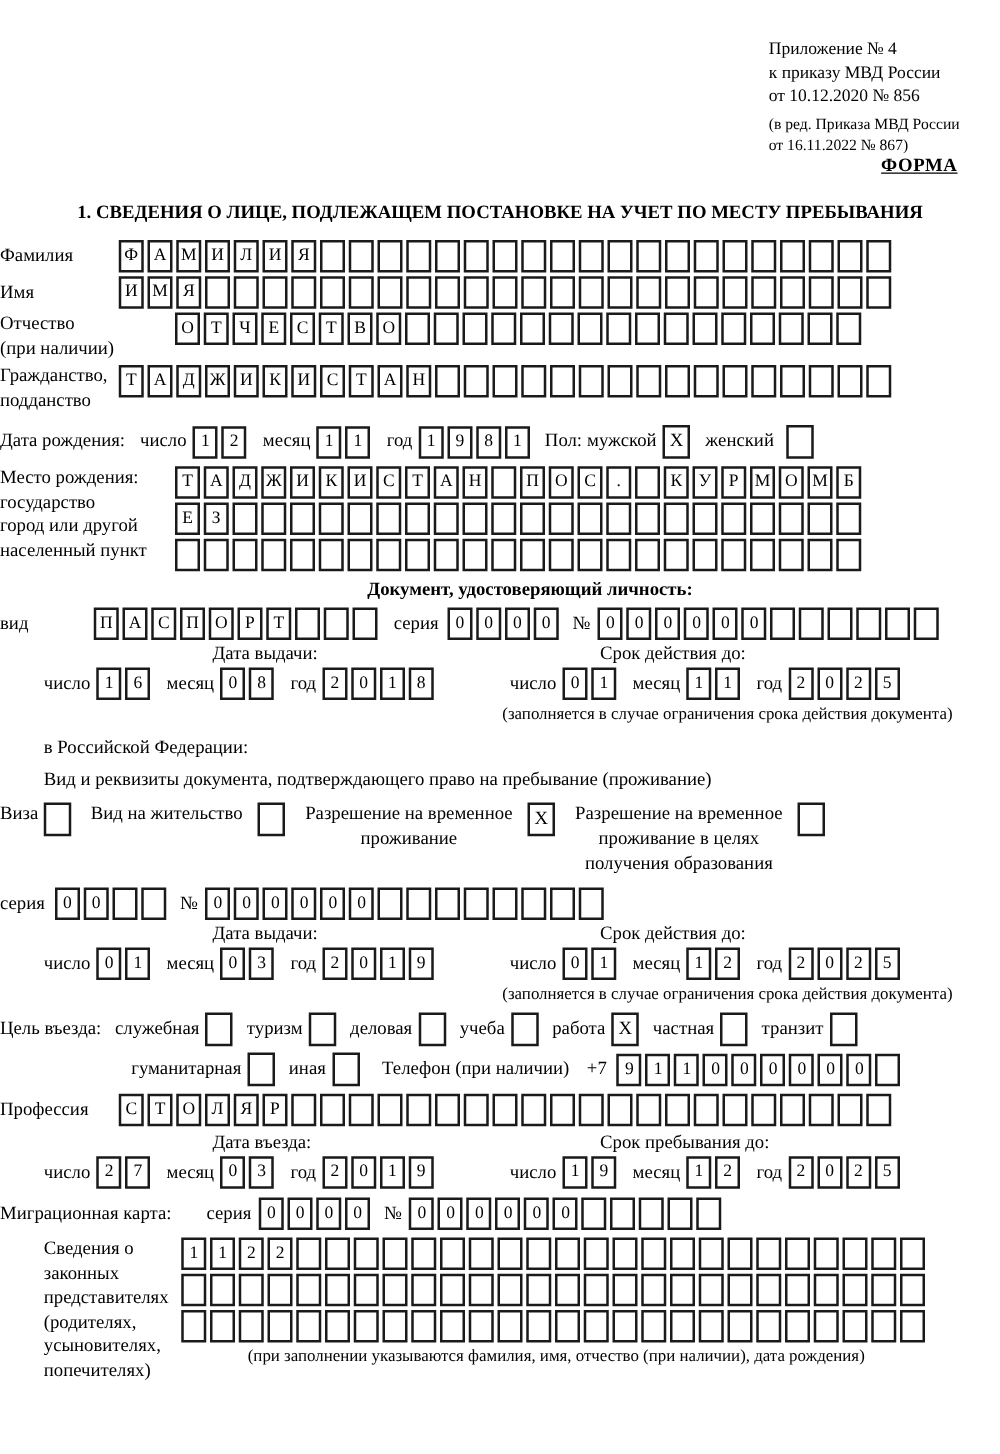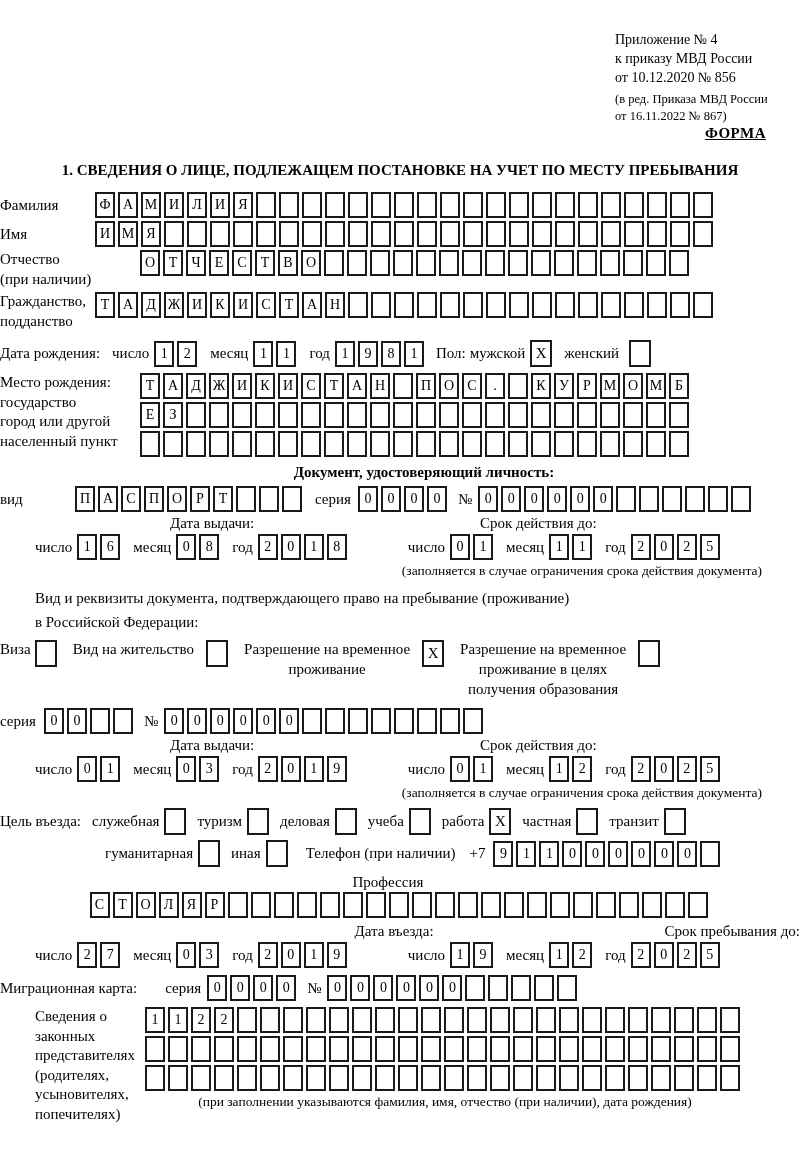--- a/index.html
+++ b/index.html
@@ -403,22 +403,22 @@
       <div class="boxes">
           <span class="box">2</span>
           <span class="box">0</span>
           <span class="box">2</span>
           <span class="box">5</span>
         </div>
     </div>
   </div>
   <div class="note">(заполняется в случае ограничения срока действия документа)</div>
 
+  <div class="docline" style="margin-top:0;">в Российской Федерации:</div>
   <div class="docline" style="margin-top:2px;">Вид и реквизиты документа, подтверждающего право на пребывание (проживание)</div>
-  <div class="docline" style="margin-top:0;">в Российской Федерации:</div>
 
   <div class="row permit-row">
     <span class="plabel" style="margin-right:4px;">Виза</span>
     <span class="cb"></span>
     <span class="plabel" style="margin:0 12px 0 16px;">Вид на жительство</span>
     <span class="cb"></span>
     <span class="plabel pre center-lab" style="margin:0 12px 0 16px;">Разрешение на временное
 проживание</span>
     <span class="cb">X</span>
     <span class="plabel pre center-lab" style="margin:0 12px 0 16px;">Разрешение на временное
@@ -537,21 +537,21 @@
         <span class="box">0</span>
         <span class="box">0</span>
         <span class="box">0</span>
         <span class="box">0</span>
         <span class="box">0</span>
         <span class="box">0</span>
         <span class="box"></span>
       </div>
   </div>
 
-  <div class="row" style="margin-top:6px;flex-direction:column;">
+  <div class="row" style="margin-top:6px;">
     <div class="lbl w95">Профессия</div>
     <div class="boxes">
         <span class="box">С</span>
         <span class="box">Т</span>
         <span class="box">О</span>
         <span class="box">Л</span>
         <span class="box">Я</span>
         <span class="box">Р</span>
         <span class="box"></span>
         <span class="box"></span>
@@ -570,21 +570,21 @@
         <span class="box"></span>
         <span class="box"></span>
         <span class="box"></span>
         <span class="box"></span>
         <span class="box"></span>
         <span class="box"></span>
         <span class="box"></span>
       </div>
   </div>
 
-  <div class="dh" style="margin-top:5px;justify-content:flex-end;">
+  <div class="dh" style="margin-top:5px;">
     <span class="h1">Дата въезда:</span>
     <span>Срок пребывания до:</span>
   </div>
 
   <div class="dr">
     <div class="grp">
       <span class="dlab first">число</span>
       <div class="boxes">
           <span class="box">2</span>
           <span class="box">7</span>

